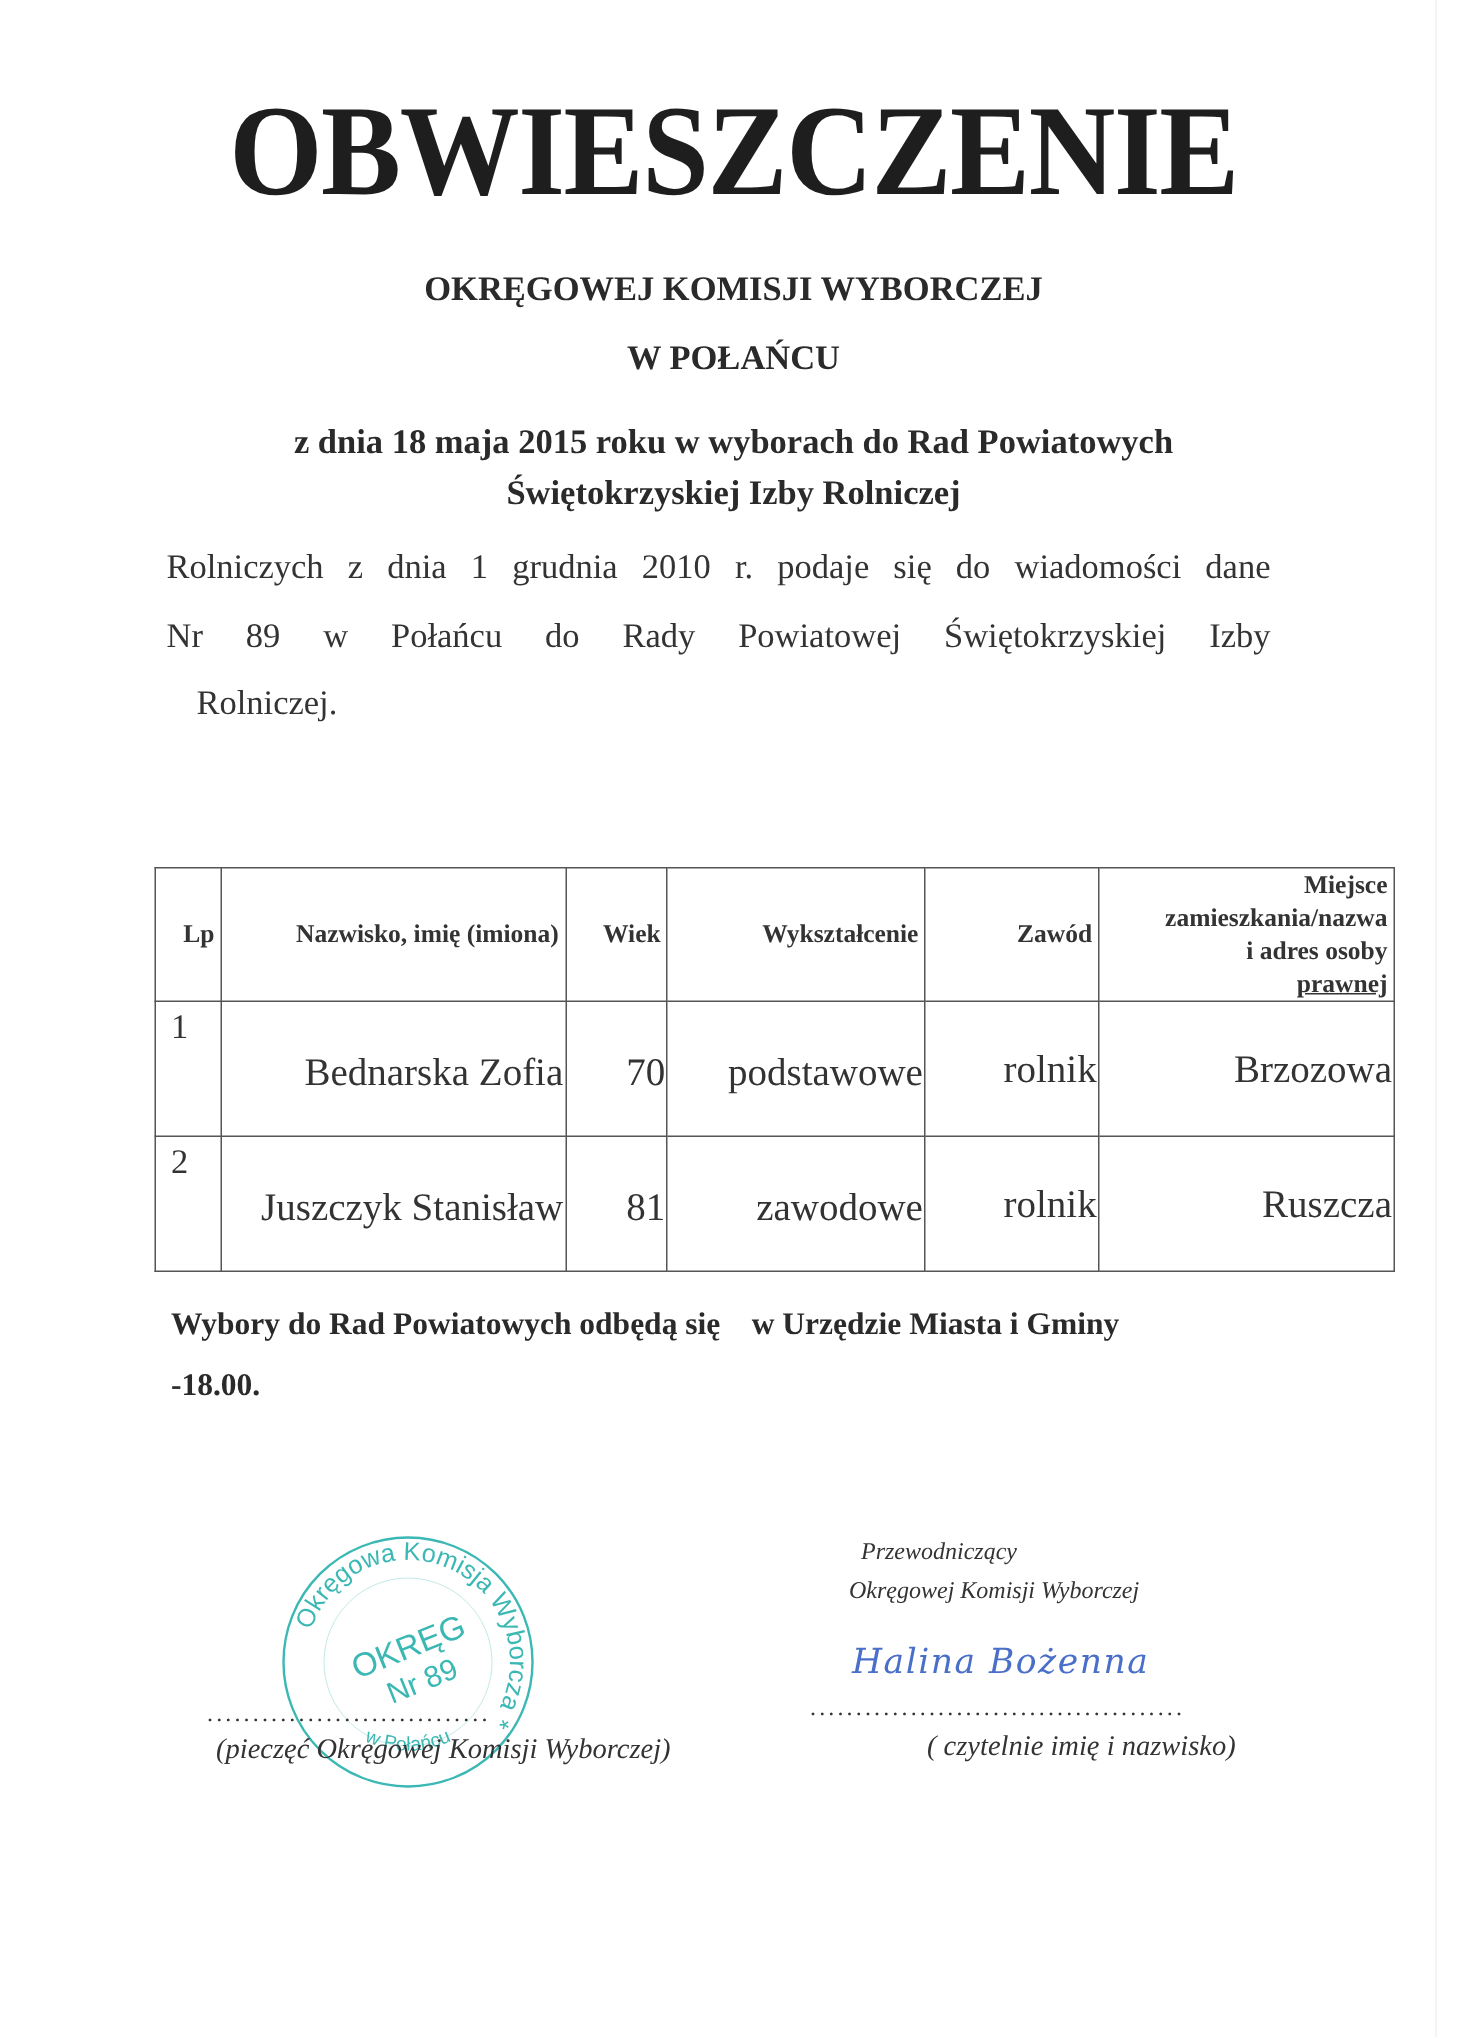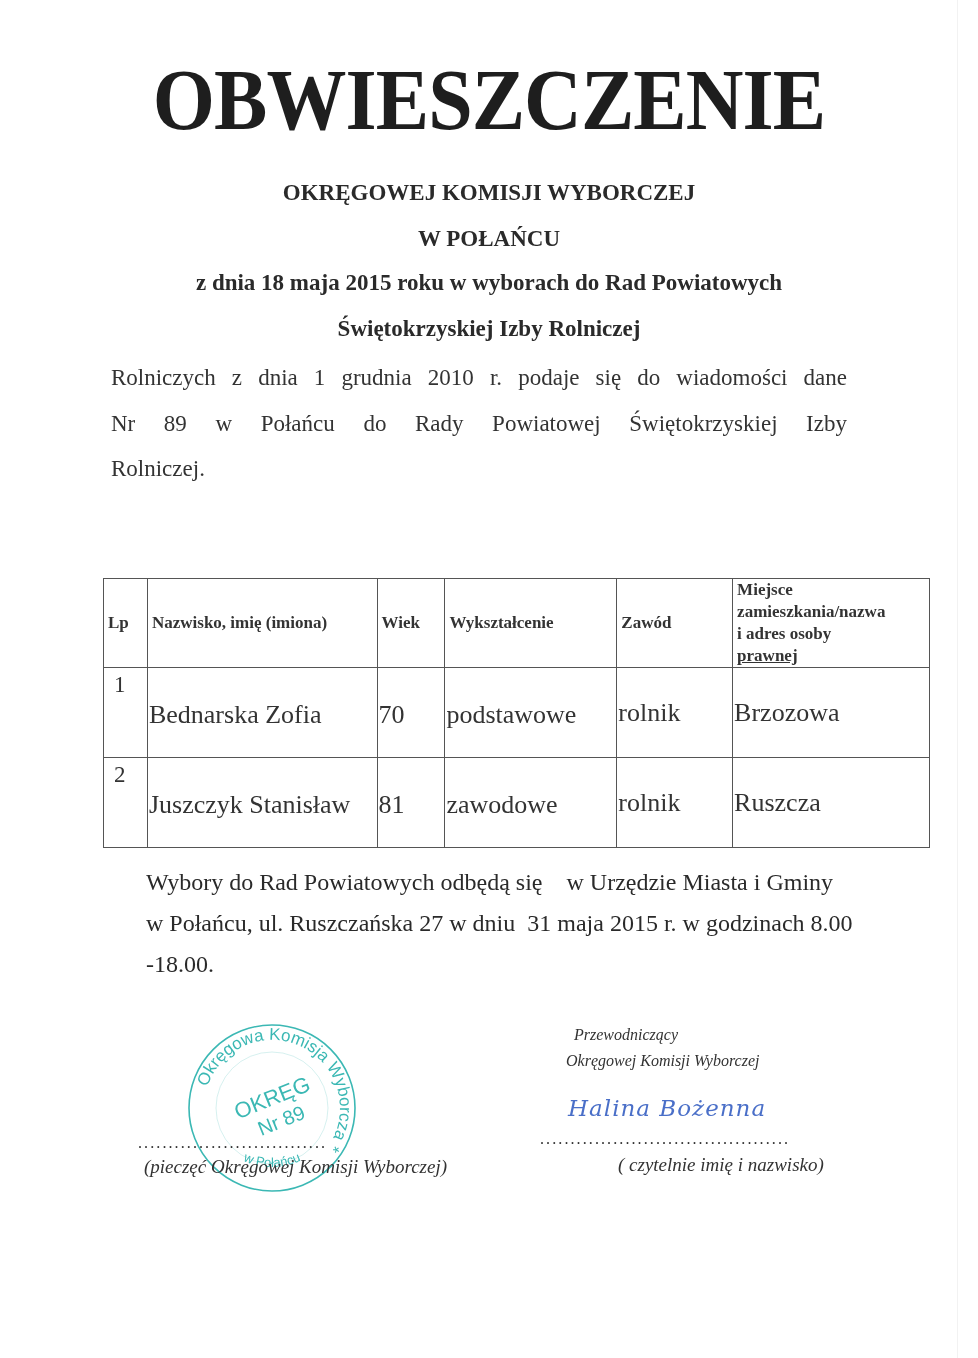--- a/index.html
+++ b/index.html
@@ -14,37 +14,36 @@
   }
   .sub {
     position: absolute; left: 0; width: 978px; text-align: center;
     font-weight: bold; font-size: 23px; color: #2a2a2a;
   }
   .para {
     position: absolute; left: 111px; width: 736px; font-size: 23px; line-height: 45.5px;
     color: #333; text-align: justify; text-align-last: left;
   }
   .para .line { display: block; text-align: justify; text-align-last: justify; height: 45.5px; }
-  .para .line.last { text-align-last: left; }
+  .para .line.last { text-align-last: left; margin-left: 20px; }
 
   table.cands {
     position: absolute; left: 103px; top: 578px; width: 827px; border-collapse: collapse;
   }
   table.cands th, table.cands td {
-    border: 1.5px solid #555; text-align: left; vertical-align: middle; color: #333;
+    border: 1.5px solid #555; text-align: right; vertical-align: middle; color: #333;
   }
   table.cands th { font-weight: bold; font-size: 17px; height: 88px; padding: 0 4px; line-height: 22px; }
   table.cands td { font-size: 26px; height: 82px; position: relative; }
   table.cands td.lp { vertical-align: top; text-align: left; padding: 4px 0 0 10px; font-size: 23px; }
   table.cands td.val { padding-top: 6px; }
 
   .notice {
-    position: absolute; left: 114px; width: 735px; font-weight: normal; font-size: 24px; line-height: 41px;
+    position: absolute; left: 114px; width: 735px; font-weight: bold; font-size: 21px; line-height: 41px;
     color: #2a2a2a;
-    margin-left: 32px;
   }
   .notice .line { display: block; height: 41px; }
 
   .sig-right { position: absolute; left: 566px; top: 1022px; font-style: italic; font-size: 16px; line-height: 26px; color: #333; }
   .sig-right .l1 { padding-left: 8px; }
   .dots { position: absolute; letter-spacing: 2.1px; font-size: 16px; color: #333; }
   .caption { position: absolute; font-style: italic; font-size: 19px; color: #333; }
   .handwriting {
     position: absolute; left: 568px; top: 1095px; font-family: "DejaVu Serif", serif; font-style: italic;
     font-size: 23px; color: #4a6fc8; letter-spacing: 1px;
@@ -54,21 +53,21 @@
 </style>
 </head>
 <body>
 
 <div class="scan-edge"></div>
 
 <div class="title">OBWIESZCZENIE</div>
 
 <div class="sub" style="top:180px">OKRĘGOWEJ KOMISJI WYBORCZEJ</div>
 <div class="sub" style="top:226px">W POŁAŃCU</div>
-<div class="sub" style="top:270px">z dnia 18 maja 2015 roku w wyborach do Rad Powiatowych</div>
+<div class="sub" style="top:282px">z dnia 18 maja 2015 roku w wyborach do Rad Powiatowych</div>
 <div class="sub" style="top:316px">Świętokrzyskiej Izby Rolniczej</div>
 
 <div class="para" style="top:355px">
   <span class="line">Rolniczych z dnia 1 grudnia 2010 r. podaje się do wiadomości dane</span>
   <span class="line">Nr 89 w Połańcu do Rady Powiatowej Świętokrzyskiej Izby</span>
   <span class="line last">Rolniczej.</span>
 </div>
 
 <table class="cands">
   <colgroup>
@@ -109,21 +108,20 @@
       <td class="val">81</td>
       <td class="val">zawodowe</td>
       <td>rolnik</td>
       <td>Ruszcza</td>
     </tr>
   </tbody>
 </table>
 
 <div class="notice" style="top:862px">
   <span class="line" style="white-space:pre">Wybory do Rad Powiatowych odbędą się    w Urzędzie Miasta i Gminy</span>
-  <span class="line" style="white-space:pre">w Połańcu, ul. Ruszczańska 27 w dniu  31 maja 2015 r. w godzinach 8.00</span>
   <span class="line">-18.00.</span>
 </div>
 
 <svg class="stamp" viewBox="0 0 172 172">
   <defs>
     <path id="ringTop" d="M 86 86 m -68 0 a 68 68 0 1 1 136 0 a 68 68 0 1 1 -136 0"></path>
     <path id="ringBottom" d="M 22 100 A 68 68 0 0 0 150 100"></path>
   </defs>
   <circle cx="86" cy="86" r="83" fill="none" stroke="#3bb8b4" stroke-width="1.6"></circle>
   <circle cx="86" cy="86" r="56" fill="none" stroke="#3bb8b4" stroke-width="0.6" opacity="0.35"></circle>

